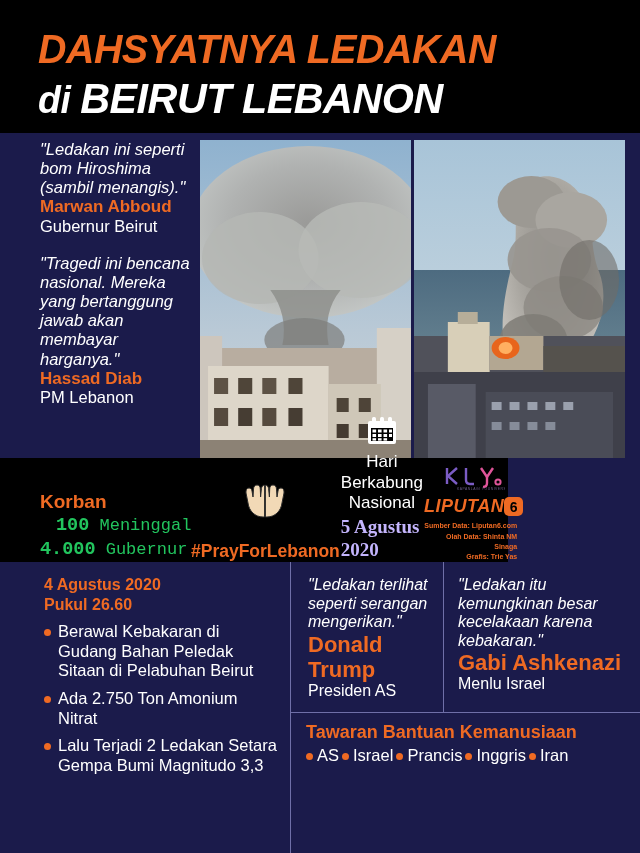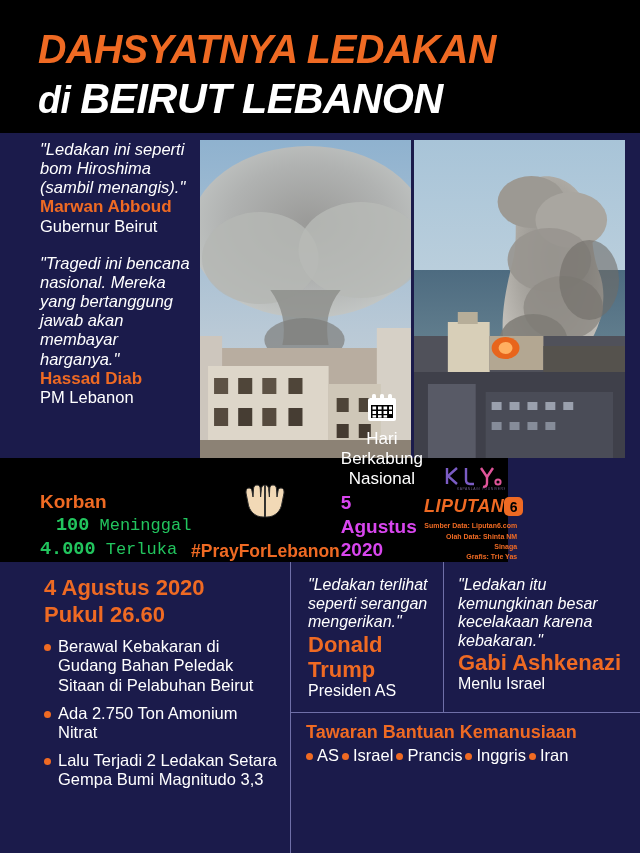--- a/index.html
+++ b/index.html
@@ -145,25 +145,26 @@
 
   .cell-hari { width: 185px; }
   .cal-icon { margin-bottom: 3px; }
   .hari-l {
     color: #ffffff;
     font-size: 17px;
     line-height: 1.2;
     text-align: center;
   }
   .hari-date {
-    color: #d946ef;
+    color: #c4b5fd;
     font-weight: bold;
     font-size: 19px;
     line-height: 1.25;
     margin-top: 1px;
+    font-family: Liberation Serif, serif;
   }
 
   .cell-logo { flex: 1; }
   .kly { margin-bottom: 1px; }
   .liputan-row {
     display: flex;
     align-items: center;
     gap: 0;
     margin-bottom: 4px;
   }
@@ -217,21 +218,21 @@
 
   
   .timeline {
     position: absolute;
     left: 44px; top: 13px;
     width: 236px;
   }
   .tl-date {
     color: #ef6a23;
     font-weight: bold;
-    font-size: 22px;
+    font-size: 16px;
     line-height: 1.22;
   }
   .tl-item {
     position: relative;
     color: #ffffff;
     font-size: 16.5px;
     line-height: 1.19;
     padding-left: 14px;
     margin-top: 8px;
   }
@@ -400,21 +401,21 @@
         <rect x="114" y="282" width="10" height="8" fill="#868c99"></rect>
         <rect x="132" y="282" width="10" height="8" fill="#868c99"></rect>
       </svg>
     </div>
   </div>
 
   <div class="band">
     <div class="band-cell cell-korban">
       <div class="korban-title">Korban</div>
       <div class="korban-row korban-line-1"><b>100</b> <span>Meninggal</span></div>
-      <div class="korban-row"><b>4.000</b> <span>Terluka</span></div>
+      <div class="korban-row"><b>4.000</b> <span>Gubernur</span></div>
     </div>
 
     <div class="band-sep"></div>
 
     <div class="band-cell cell-pray">
       <div class="hands">
         <svg width="46" height="34" viewBox="0 0 46 34">
           <path d="M21 33 C13 33 7 27 6 19 L4 9 C3.6 6 5 4 7 4 C8.6 4 9.8 5 10 7 L11 13 L11.5 5 C11.6 2.6 13 1 15 1 C17 1 18.2 2.6 18.3 5 L18.6 13 L19.4 4.6 C19.6 2.4 21 1 22.6 1.2 L22.6 33 Z" fill="#f2d9b6" stroke="#2b2b2b" stroke-width="1"></path>
           <path d="M25 33 C33 33 39 27 40 19 L42 9 C42.4 6 41 4 39 4 C37.4 4 36.2 5 36 7 L35 13 L34.5 5 C34.4 2.6 33 1 31 1 C29 1 27.8 2.6 27.7 5 L27.4 13 L26.6 4.6 C26.4 2.4 25 1 23.4 1.2 L23.4 33 Z" fill="#f2d9b6" stroke="#2b2b2b" stroke-width="1"></path>
         </svg>

